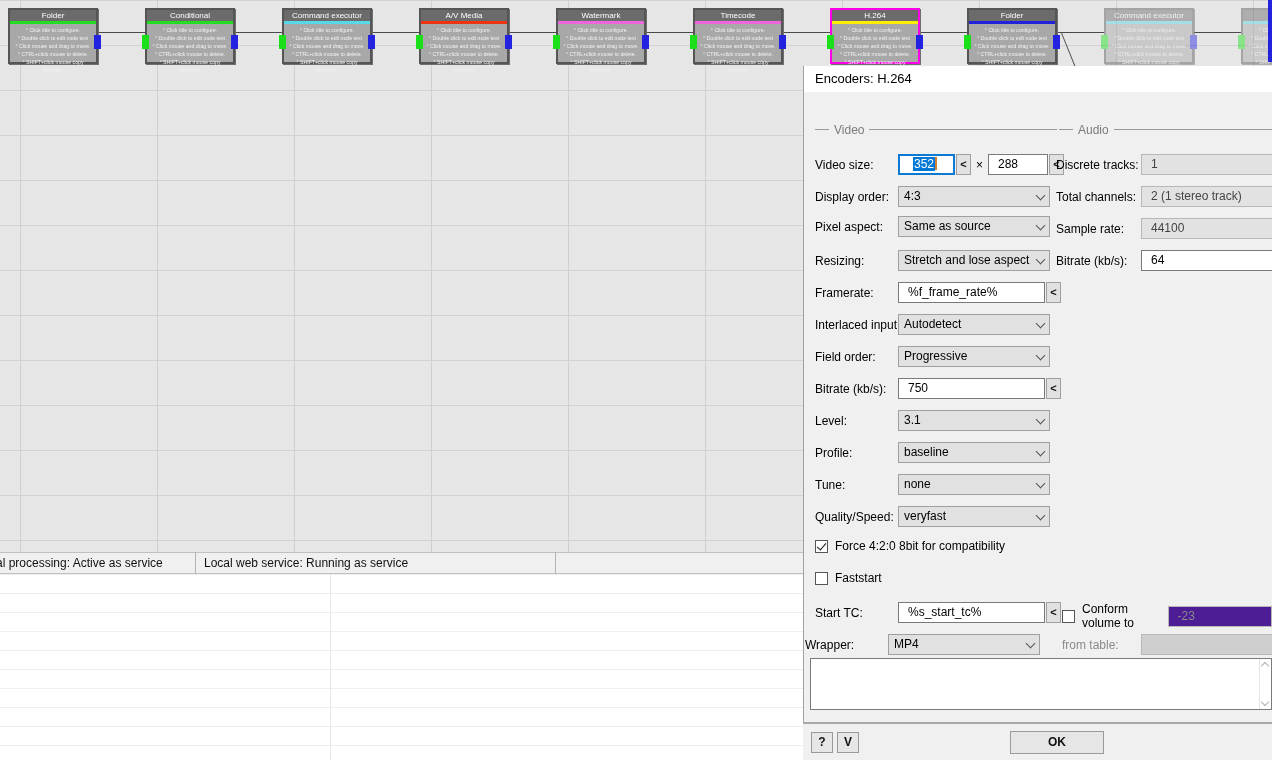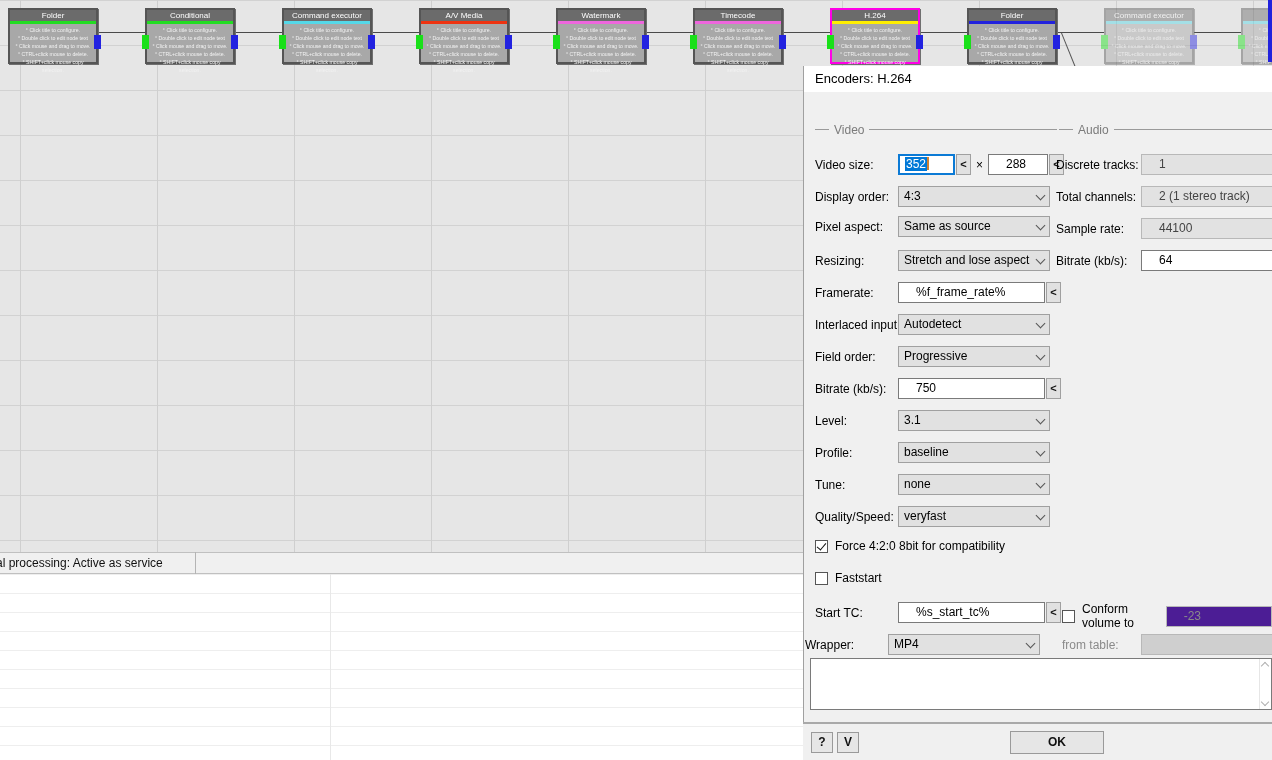--- a/index.html
+++ b/index.html
@@ -145,27 +145,27 @@
 
   .row { position: absolute; display: flex; align-items: center; }
   .lbl { font-size: 12px; color: #000; white-space: nowrap; }
 
   .ctl {
     height: 21px;
     border: 1px solid #7a7a7a;
     background: #fff;
     font-size: 12px;
     color: #000;
-    padding: 0 17px;
+    padding: 0 9px;
     line-height: 19px;
     white-space: nowrap;
     overflow: hidden;
   }
   .ctl.disabled { background: #e2e2e2; border-color: #b8b8b8; color: #444; }
-  .ctl.focused { border: 2px solid #0b7ad5; padding: 0 5px; line-height: 17px; }
+  .ctl.focused { border: 2px solid #0b7ad5; padding: 0 13px; line-height: 17px; }
   .sel-text {
     background: #0078d7; color: #fff; padding: 0 1px;
   }
   .caret {
     display: inline-block; width: 2px; height: 13px;
     background: #d08030; vertical-align: -2px;
   }
 
   .combo {
     height: 21px;
@@ -399,20 +399,21 @@
             <div class="wrap">° SHIFT+click mouse copy selection.</div>
           </div>
           <div class="port in"></div>
         </div>
       </div>
   <div style="position: absolute; right: 0px; top: 0px; width: 4px; height: 62px; background: rgb(34, 34, 221);"></div>
     </div>
 
   <div id="statusbar">
     <div class="sb-cell first" style="width:200px">al processing: Active as service</div>
+    <div class="sb-cell" style="width:360px">Local web service: Running as service</div>
     <div class="sb-cell" style="flex:1;border-right:none"></div>
   </div>
 
   <div id="bottomlist">
     <div class="vdiv" style="left:330px"></div>
   </div>
 
   <div id="dialog">
     <div id="dlg-title">Encoders: H.264</div>
 

